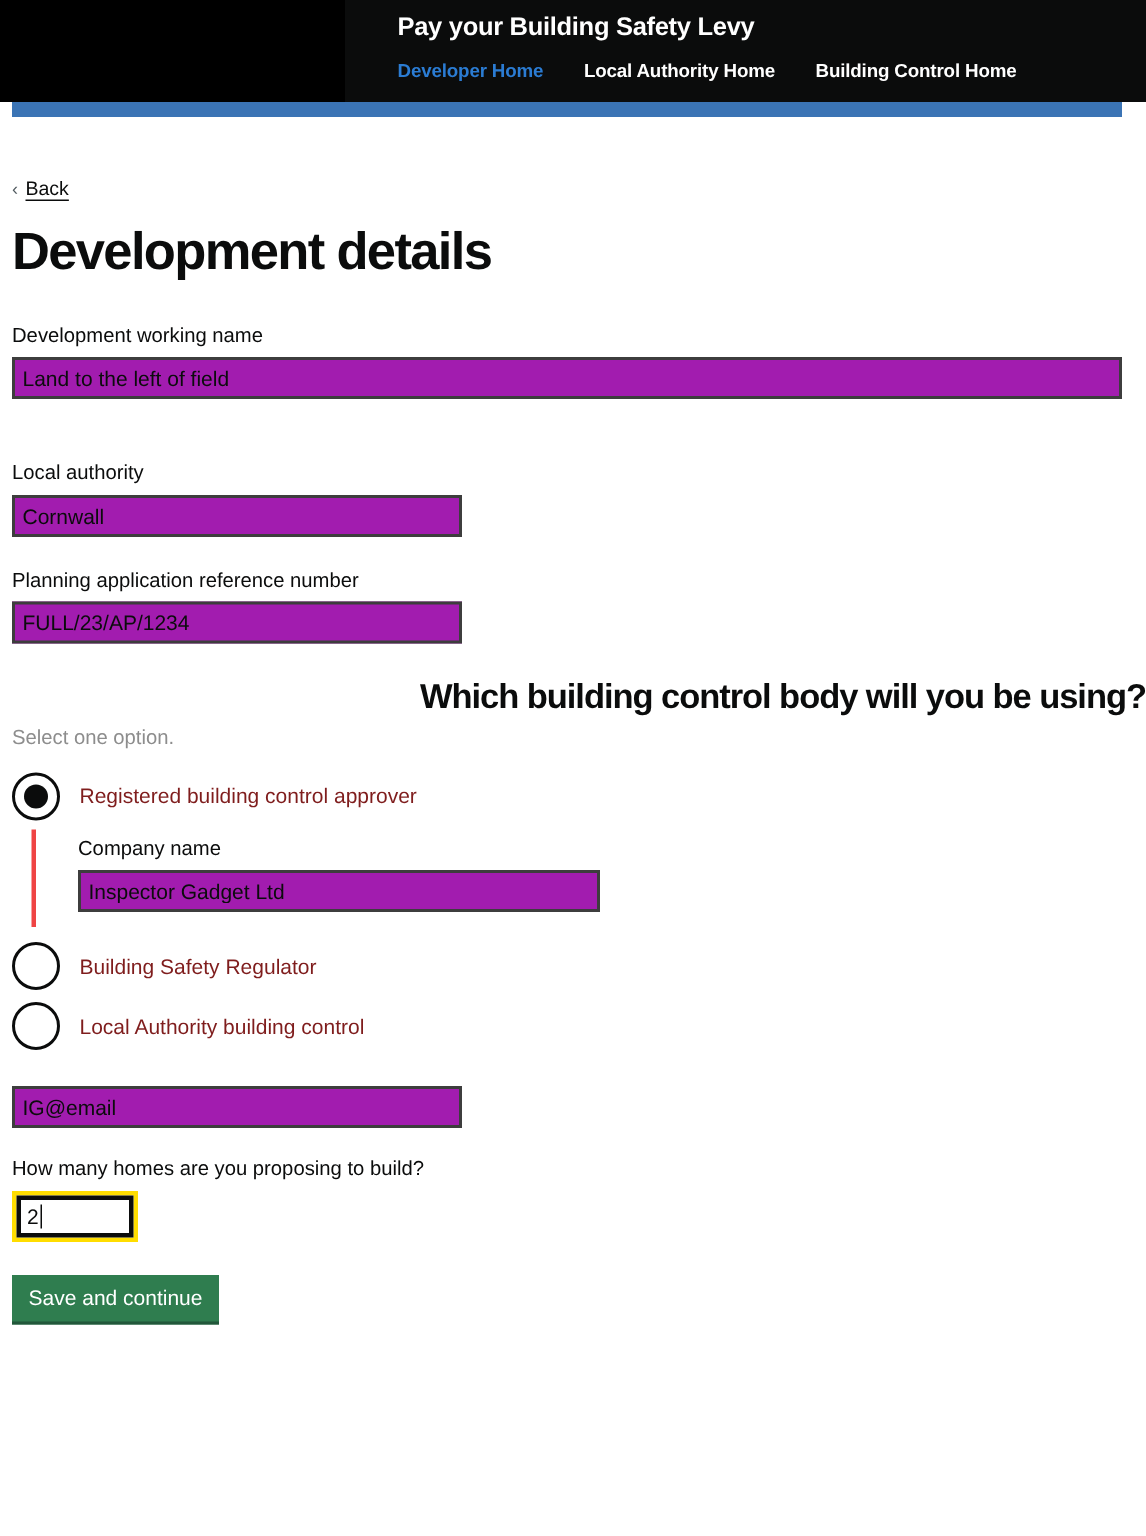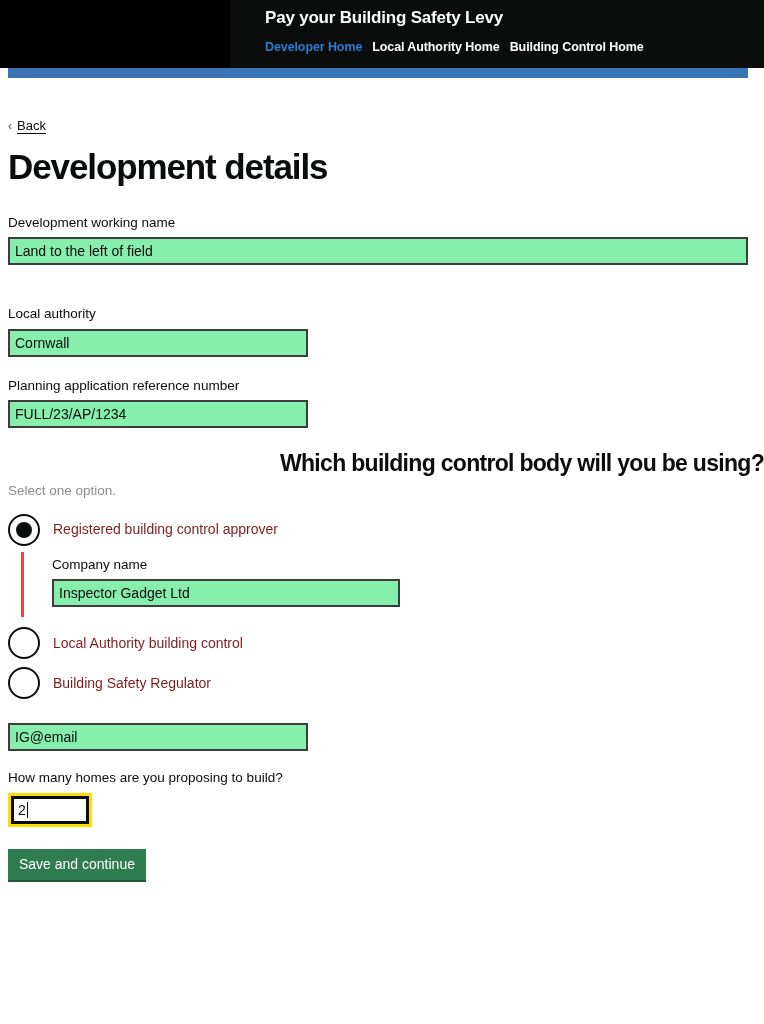--- a/index.html
+++ b/index.html
@@ -43,21 +43,21 @@
     color: #ffffff;
     letter-spacing: -0.2px;
     white-space: nowrap;
   }
   .masthead-nav {
     position: absolute;
     left: 265px;
     top: 40px;
     display: flex;
     align-items: center;
-    gap: 10px;
+    gap: 27px;
     white-space: nowrap;
   }
   .masthead-nav a {
     font-size: 12.5px;
     font-weight: bold;
     color: #ffffff;
     text-decoration: none;
     letter-spacing: -0.1px;
   }
   .masthead-nav a.active { color: #2b7cd3; }
@@ -112,21 +112,21 @@
     font-size: 13.5px;
     color: #0b0c0c;
     line-height: 1.3;
   }
   .text-input {
     display: block;
     margin-top: 6px;
     height: 28px;
     padding: 2px 5px;
     border: 2px solid #3d3d3d;
-    background: #86efac;
+    background: #a21caf;
     font-family: "Liberation Sans", "DejaVu Sans", sans-serif;
     font-size: 14px;
     color: #0b0c0c;
     border-radius: 0;
     outline: none;
   }
   .w-full  { width: 740px; }
   .w-small { width: 300px; }
 
   .section-heading {
@@ -299,26 +299,26 @@
       <span class="radio-label">Registered building control approver</span>
     </div>
 
     <div class="conditional">
       <label class="form-label">Company name</label>
       <input class="text-input" type="text" value="Inspector Gadget Ltd" style="">
     </div>
 
     <div class="radio-item">
       <span class="radio-circle"></span>
-      <span class="radio-label">Local Authority building control</span>
+      <span class="radio-label">Building Safety Regulator</span>
     </div>
 
     <div class="radio-item">
       <span class="radio-circle"></span>
-      <span class="radio-label">Building Safety Regulator</span>
+      <span class="radio-label">Local Authority building control</span>
     </div>
 
   </div>
 
   <div class="sp-14"></div>
 
   
   <div class="form-group">
     <input class="text-input w-small" type="text" value="IG@email" style="">
   </div>

